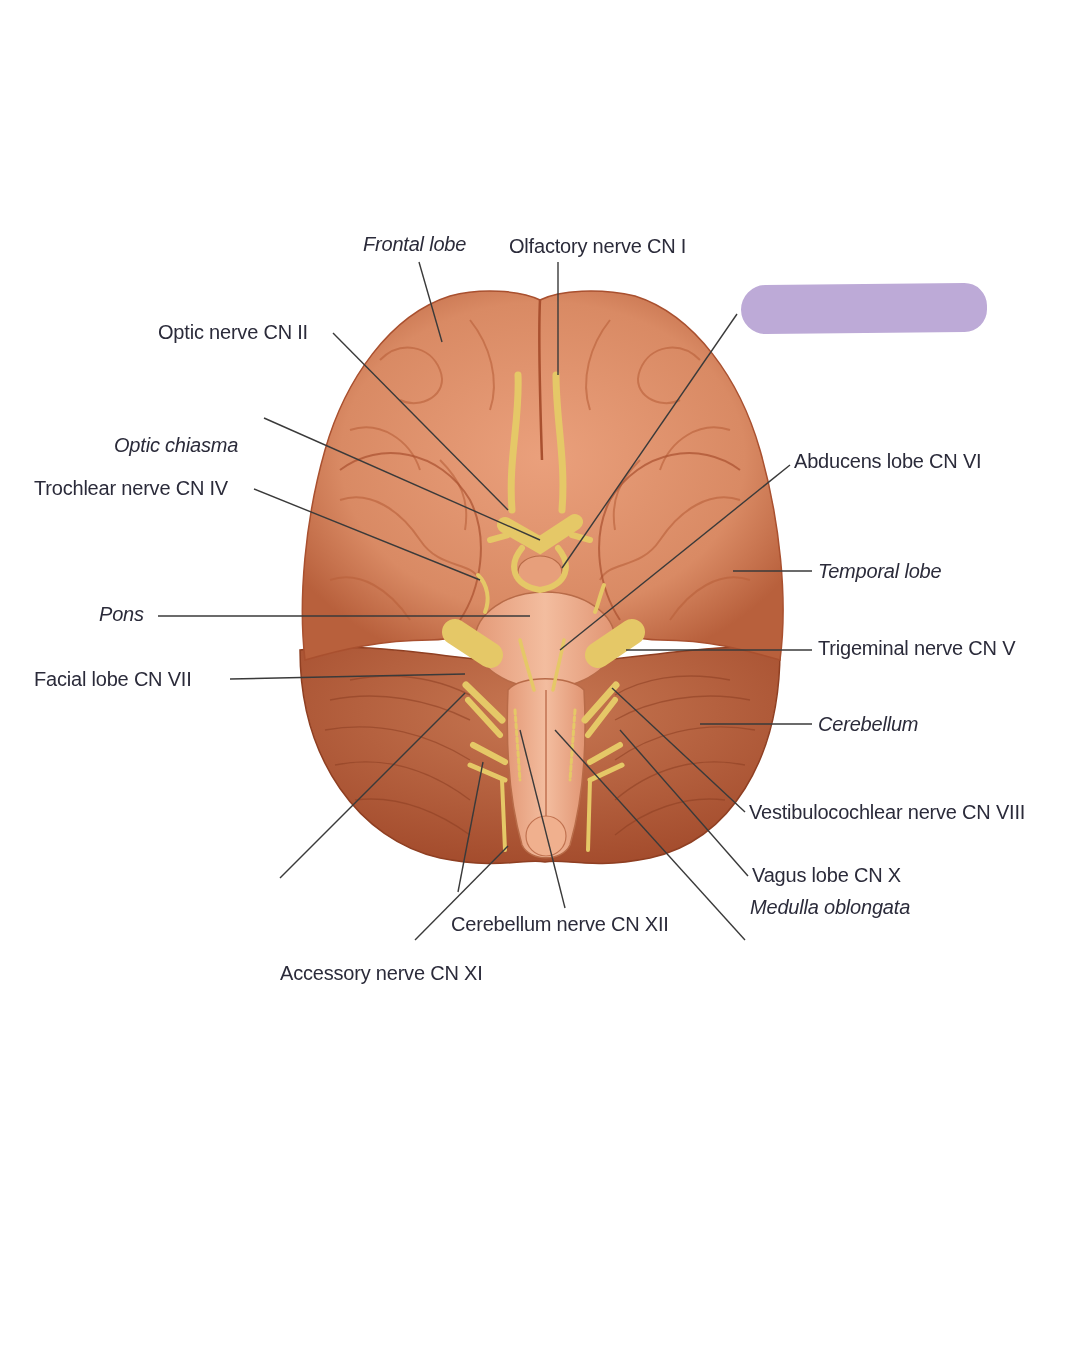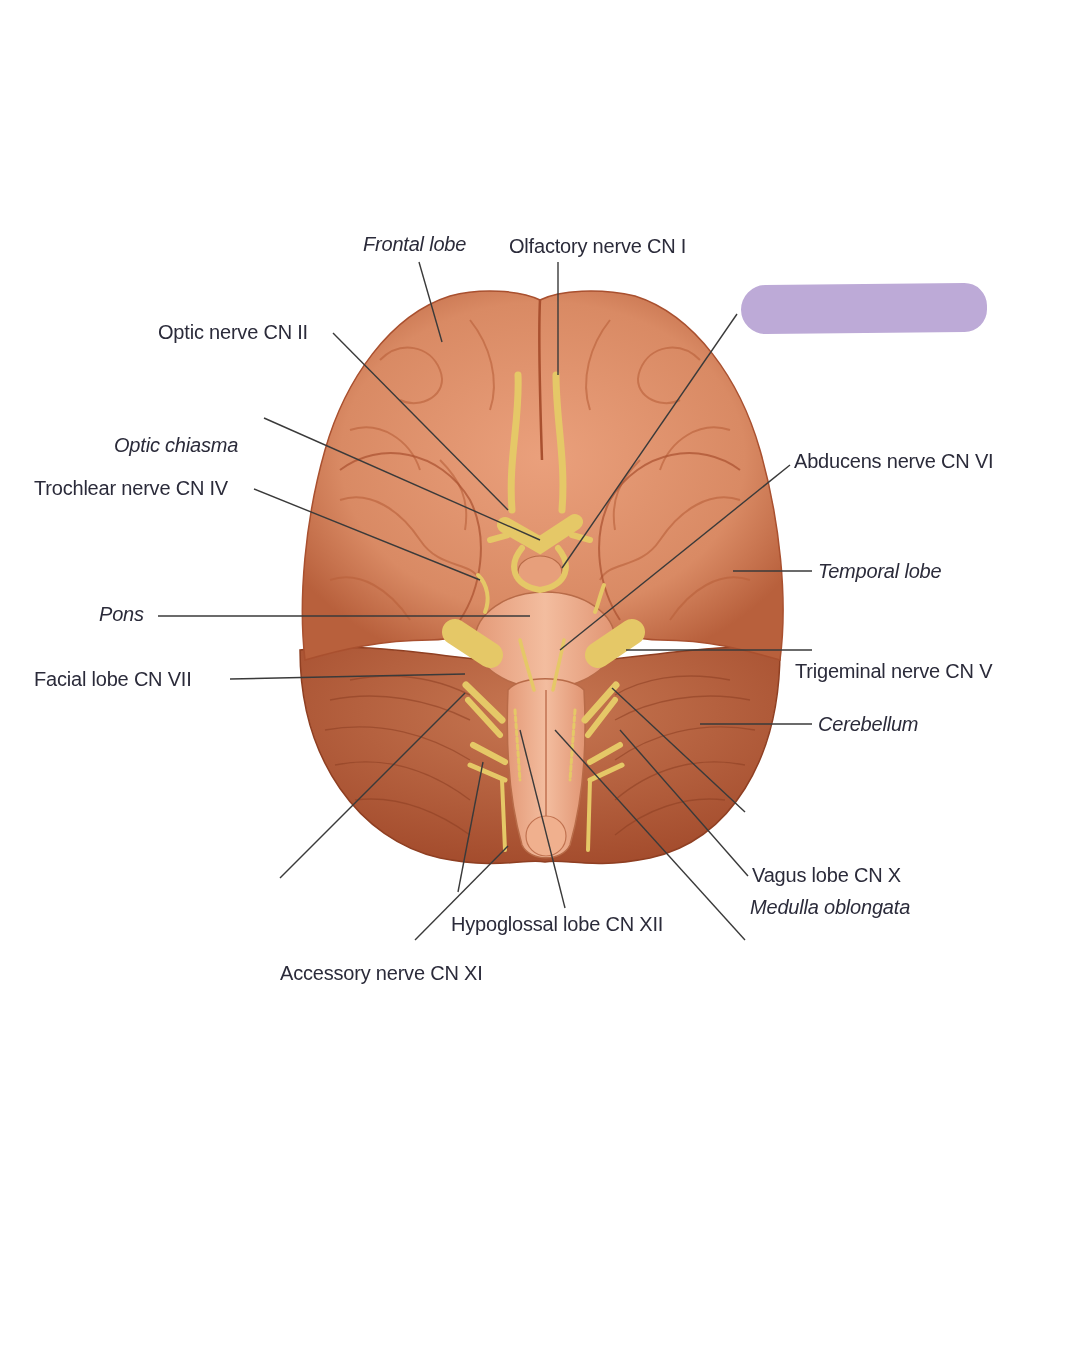--- a/index.html
+++ b/index.html
@@ -151,21 +151,22 @@
   <div class="lbl it" style="left:363px;top:233px;">Frontal lobe</div>
   <div class="lbl" style="left:509px;top:235px;">Olfactory nerve CN I</div>
 
   <div class="lbl" style="left:158px;top:321px;">Optic nerve CN II</div>
   <div class="lbl it" style="left:114px;top:401px;margin-top:33px;">Optic chiasma</div>
   <div class="lbl" style="left:34px;top:477px;">Trochlear nerve CN IV</div>
   <div class="lbl it" style="left:99px;top:603px;">Pons</div>
   <div class="lbl" style="left:34px;top:668px;">Facial lobe CN VII</div>
   <div class="lbl" style="left:280px;top:946px;margin-top:16px;">Accessory nerve CN XI</div>
 
-  <div class="lbl" style="left:794px;top:450px;">Abducens nerve CN VI</div>
+  <div class="lbl" style="left:794px;top:450px;">Abducens lobe CN VI</div>
   <div class="lbl it" style="left:818px;top:560px;">Temporal lobe</div>
-  <div class="lbl" style="left:795px;top:637px;margin-top:23px;">Trigeminal nerve CN V</div>
+  <div class="lbl" style="left:818px;top:637px;">Trigeminal nerve CN V</div>
   <div class="lbl it" style="left:818px;top:713px;">Cerebellum</div>
+  <div class="lbl" style="left:749px;top:801px;">Vestibulocochlear nerve CN VIII</div>
   <div class="lbl" style="left:752px;top:864px;">Vagus lobe CN X</div>
   <div class="lbl it" style="left:750px;top:896px;">Medulla oblongata</div>
 
-  <div class="lbl" style="left:451px;top:913px;">Hypoglossal lobe CN XII</div>
+  <div class="lbl" style="left:451px;top:913px;">Cerebellum nerve CN XII</div>
 </div>
 
 </body></html>

